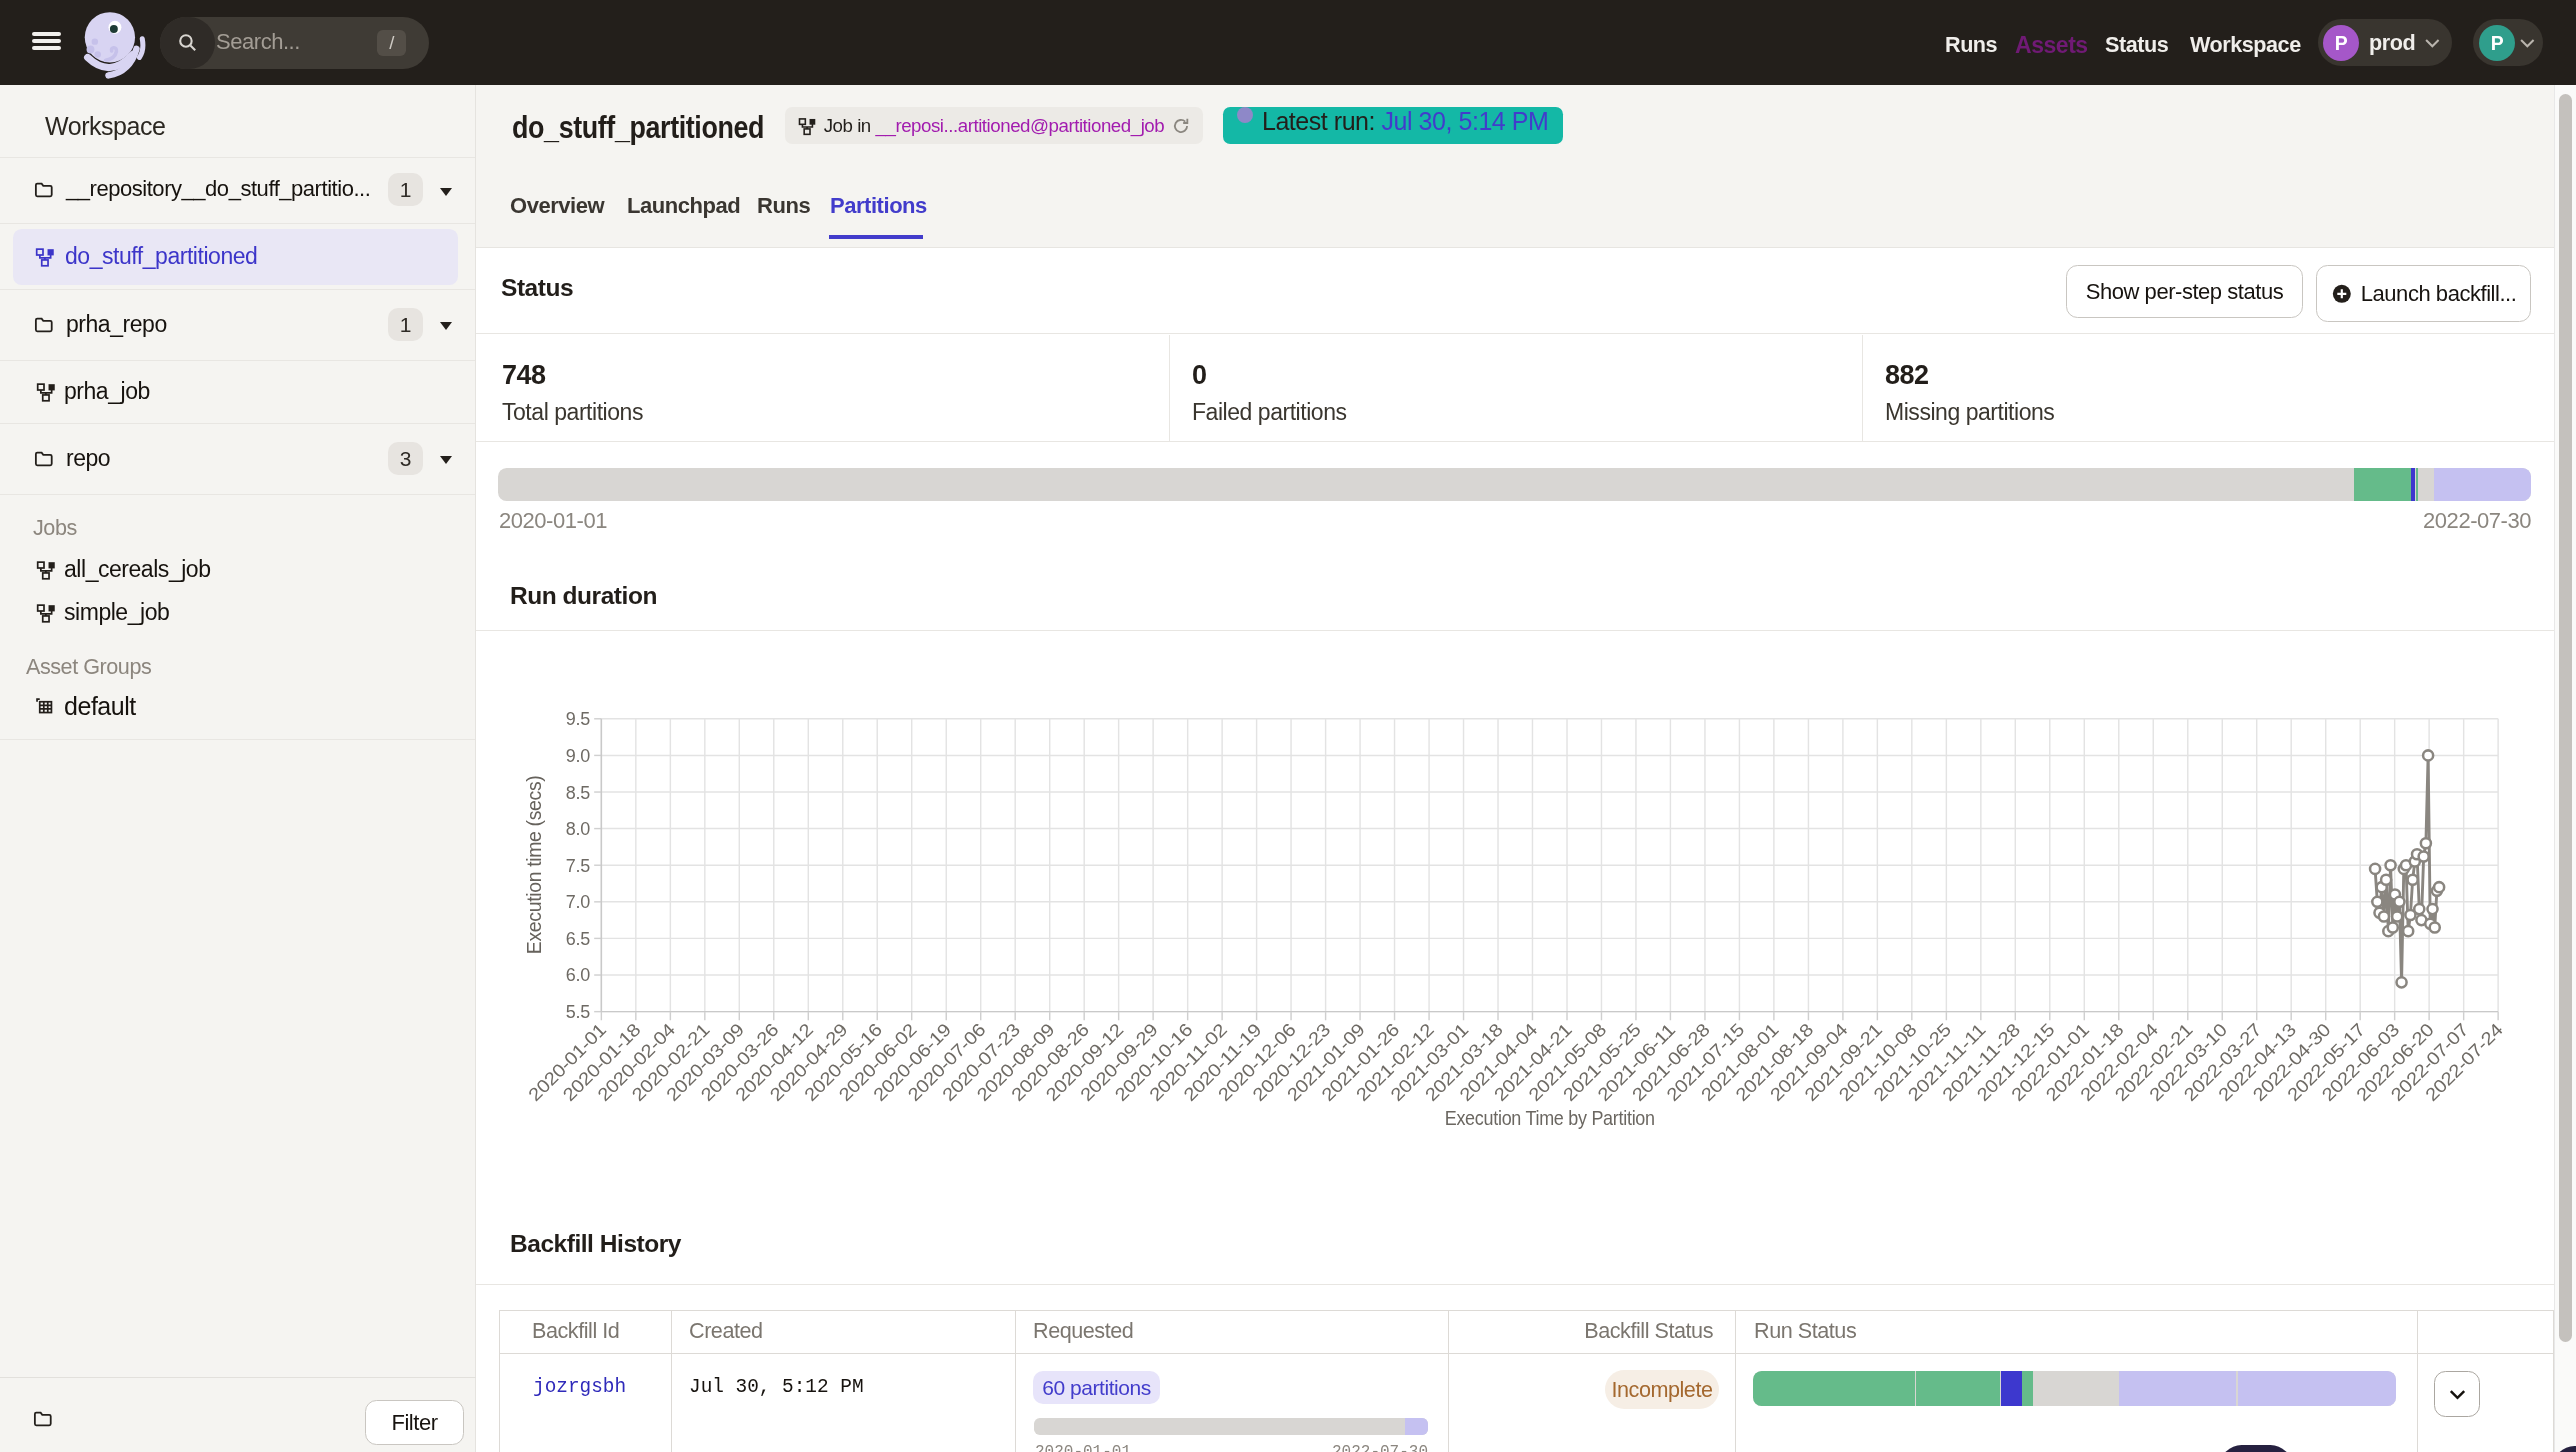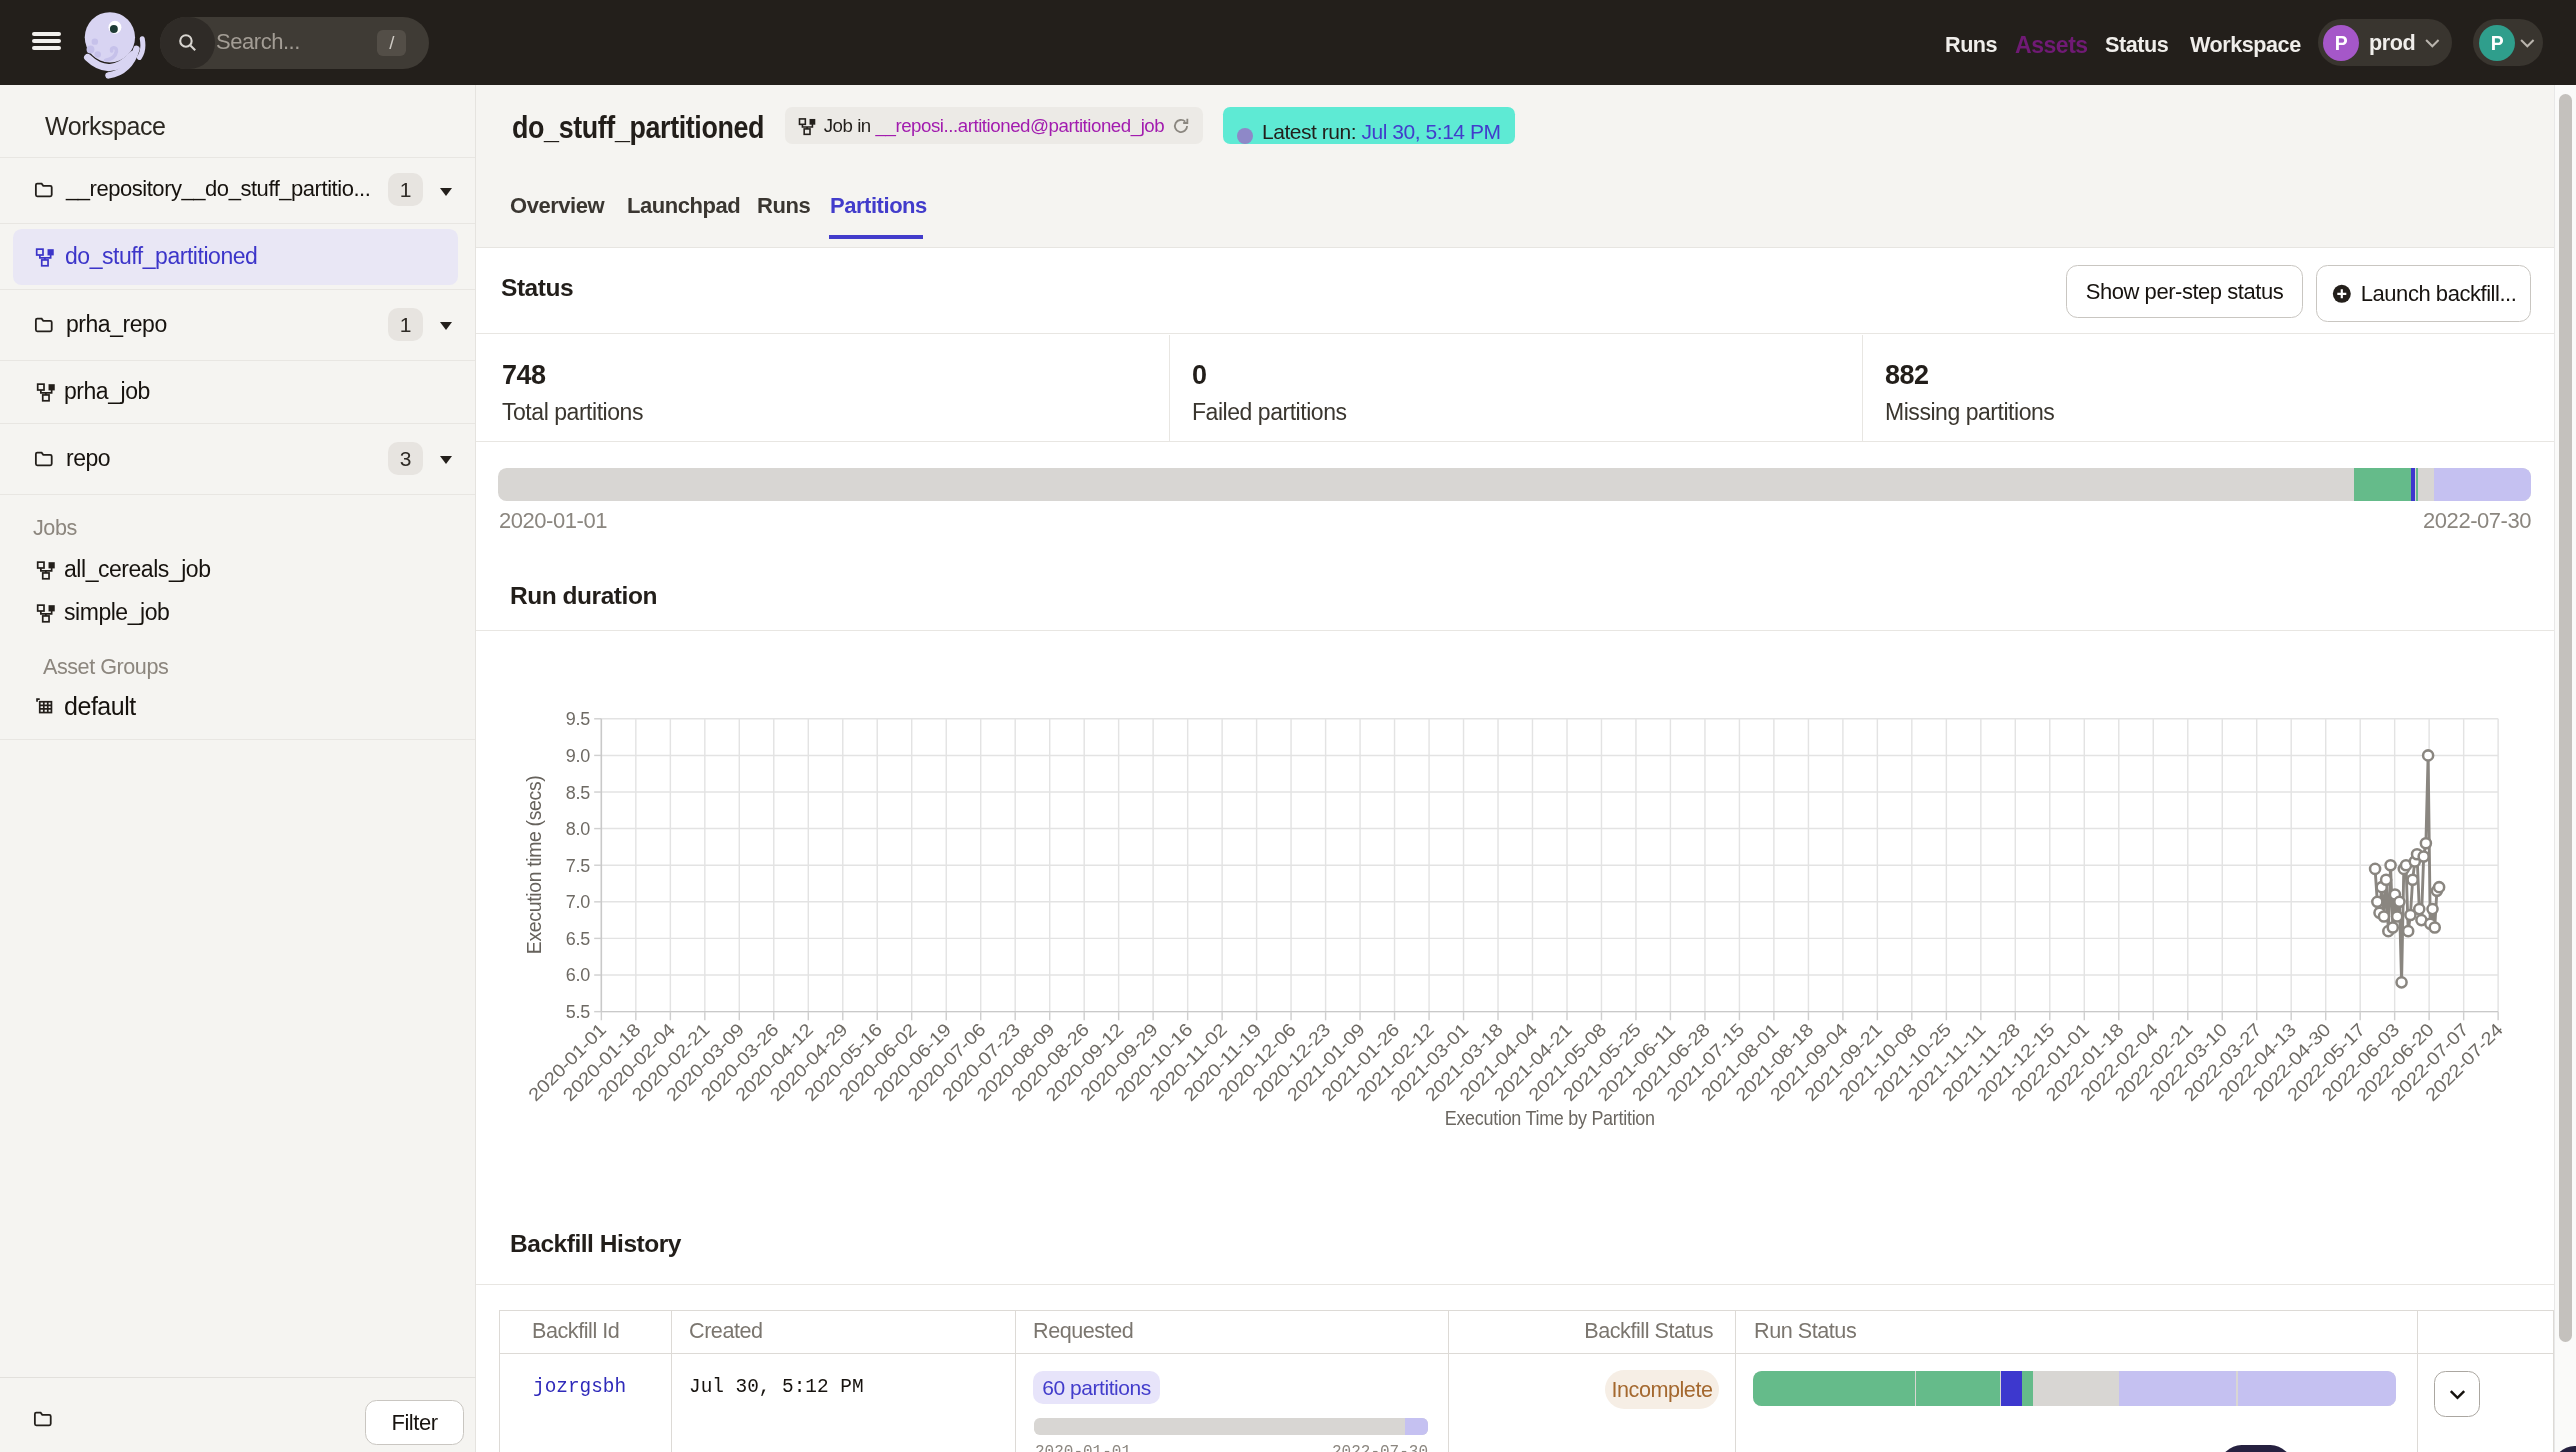--- a/index.html
+++ b/index.html
@@ -110,21 +110,21 @@
     </svg></span>
 <span class="abs" style="left:64px;top:556px;font-size:23px;color:#16120E">all_cereals_job</span>
 <span class="abs" style="left:35px;top:602px"><svg width="21.6" height="21.6" viewBox="0 0 24 24" fill="none" stroke="#231F1B" stroke-width="1.9">
       <rect x="3" y="3.5" width="7" height="6.5"></rect>
       <rect x="16" y="4.5" width="5" height="5" fill="#231F1B"></rect>
       <rect x="8.6" y="15.5" width="7" height="6.5"></rect>
       <path d="M6.5 10v3.2h5.6v2.3M18.5 9.5v3.7h-6.4"></path>
     </svg></span>
 <span class="abs" style="left:64px;top:599px;font-size:23px;color:#16120E">simple_job</span>
 
-<span class="abs" style="left:43px;top:654px;font-size:21.6px;color:#8C867E">Asset Groups</span>
+<span class="abs" style="left:26px;top:654px;font-size:21.6px;color:#8C867E">Asset Groups</span>
 <span class="abs" style="left:33px;top:695px"><svg width="21.6" height="21.6" viewBox="0 0 24 24" fill="none" stroke="#231F1B" stroke-width="1.9">
       <path d="M7.5 4.5h-3v3"></path>
       <rect x="7.5" y="7.5" width="13" height="12"></rect>
       <path d="M7.5 11.5h13M7.5 15.5h13M12 7.5v12M16.4 7.5v12"></path>
     </svg></span>
 <span class="abs" style="left:64px;top:692px;font-size:25px;color:#16120E">default</span>
 <div class="divider" style="left:0;top:739px;width:475px"></div>
 
 <div class="divider" style="left:0;top:1377px;width:476px;background:#E2E0DC"></div>
 <span class="abs" style="left:32px;top:1408px"><svg width="21.6" height="21.6" viewBox="0 0 24 24" fill="none" stroke="#231F1B" stroke-width="2">
@@ -141,21 +141,21 @@
       <rect x="16" y="4.5" width="5" height="5" fill="#231F1B"></rect>
       <rect x="8.6" y="15.5" width="7" height="6.5"></rect>
       <path d="M6.5 10v3.2h5.6v2.3M18.5 9.5v3.7h-6.4"></path>
     </svg>
   <span>Job in <span style="color:#a21caf">__reposi...artitioned@partitioned_job</span></span>
   <svg width="20" height="20" viewBox="0 0 24 24" fill="none" stroke="#8B8780" stroke-width="2.2">
       <path d="M19.3 12a7.3 7.3 0 1 1-2.2-5.2"></path>
       <path d="M19.6 3.4v5h-5"></path>
     </svg>
 </div>
-<div class="abs" style="left:1223px;top:107px;height:37px;background:#5eead4;border-radius:7.2px;display:flex;align-items:flex-end;padding:0 14.4px;gap:8.6px;font-size:21px">
+<div class="abs" style="left:1223px;top:107px;height:37px;background:#14b8a6;border-radius:7.2px;display:flex;align-items:flex-start;padding:0 14.4px;gap:8.6px;font-size:25px">
   <span style="display:inline-block;width:16px;height:16px;border-radius:8px;background:#8E88C8"></span>
   <span>Latest run: <span style="color:#423CCB">Jul 30, 5:14 PM</span></span>
 </div>
 <span class="abs" style="left:510px;top:193px;font-size:22px;font-weight:600;color:#3A3631">Overview</span>
 <span class="abs" style="left:627px;top:193px;font-size:22px;font-weight:600;color:#3A3631">Launchpad</span>
 <span class="abs" style="left:757px;top:193px;font-size:22px;font-weight:600;color:#3A3631">Runs</span>
 <span class="abs" style="left:830px;top:193px;font-size:22px;font-weight:600;color:#423CCB">Partitions</span>
 <div class="abs" style="left:829px;top:235px;width:94px;height:4.3px;background:#423CCB"></div>
 
 <span class="abs" style="left:501px;top:274px;font-size:24.5px;font-weight:600;color:#221E1A">Status</span>

